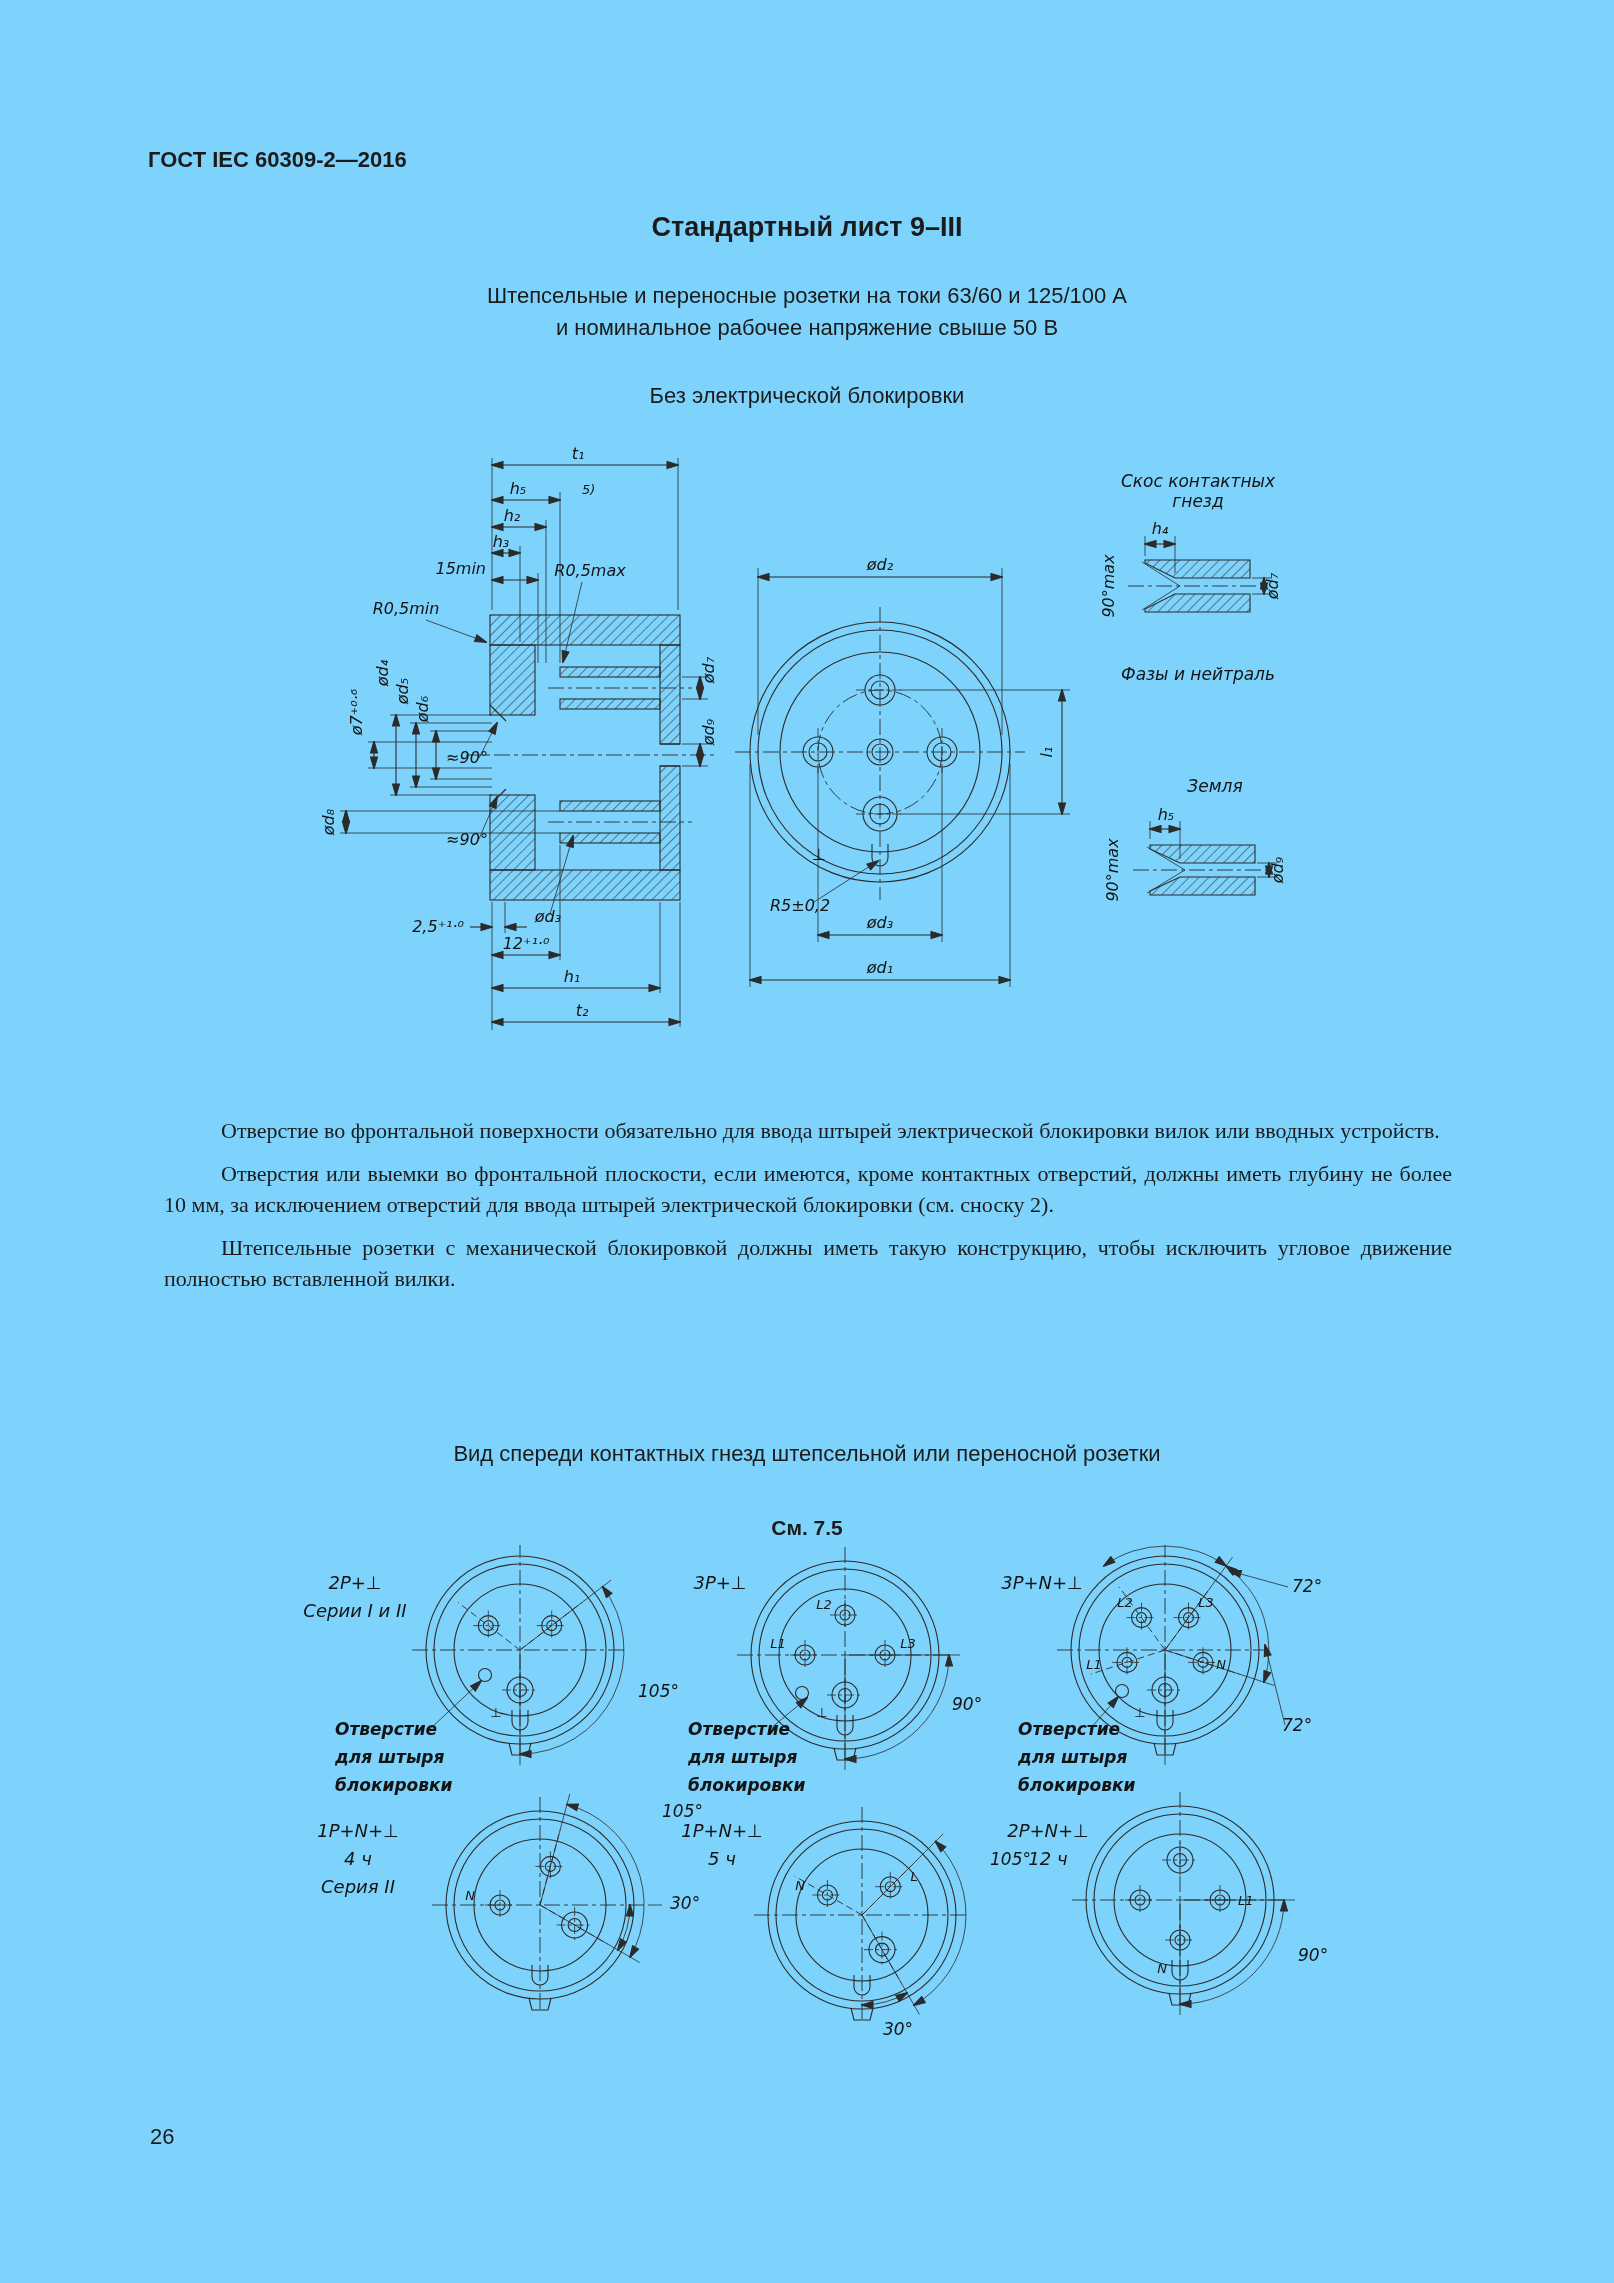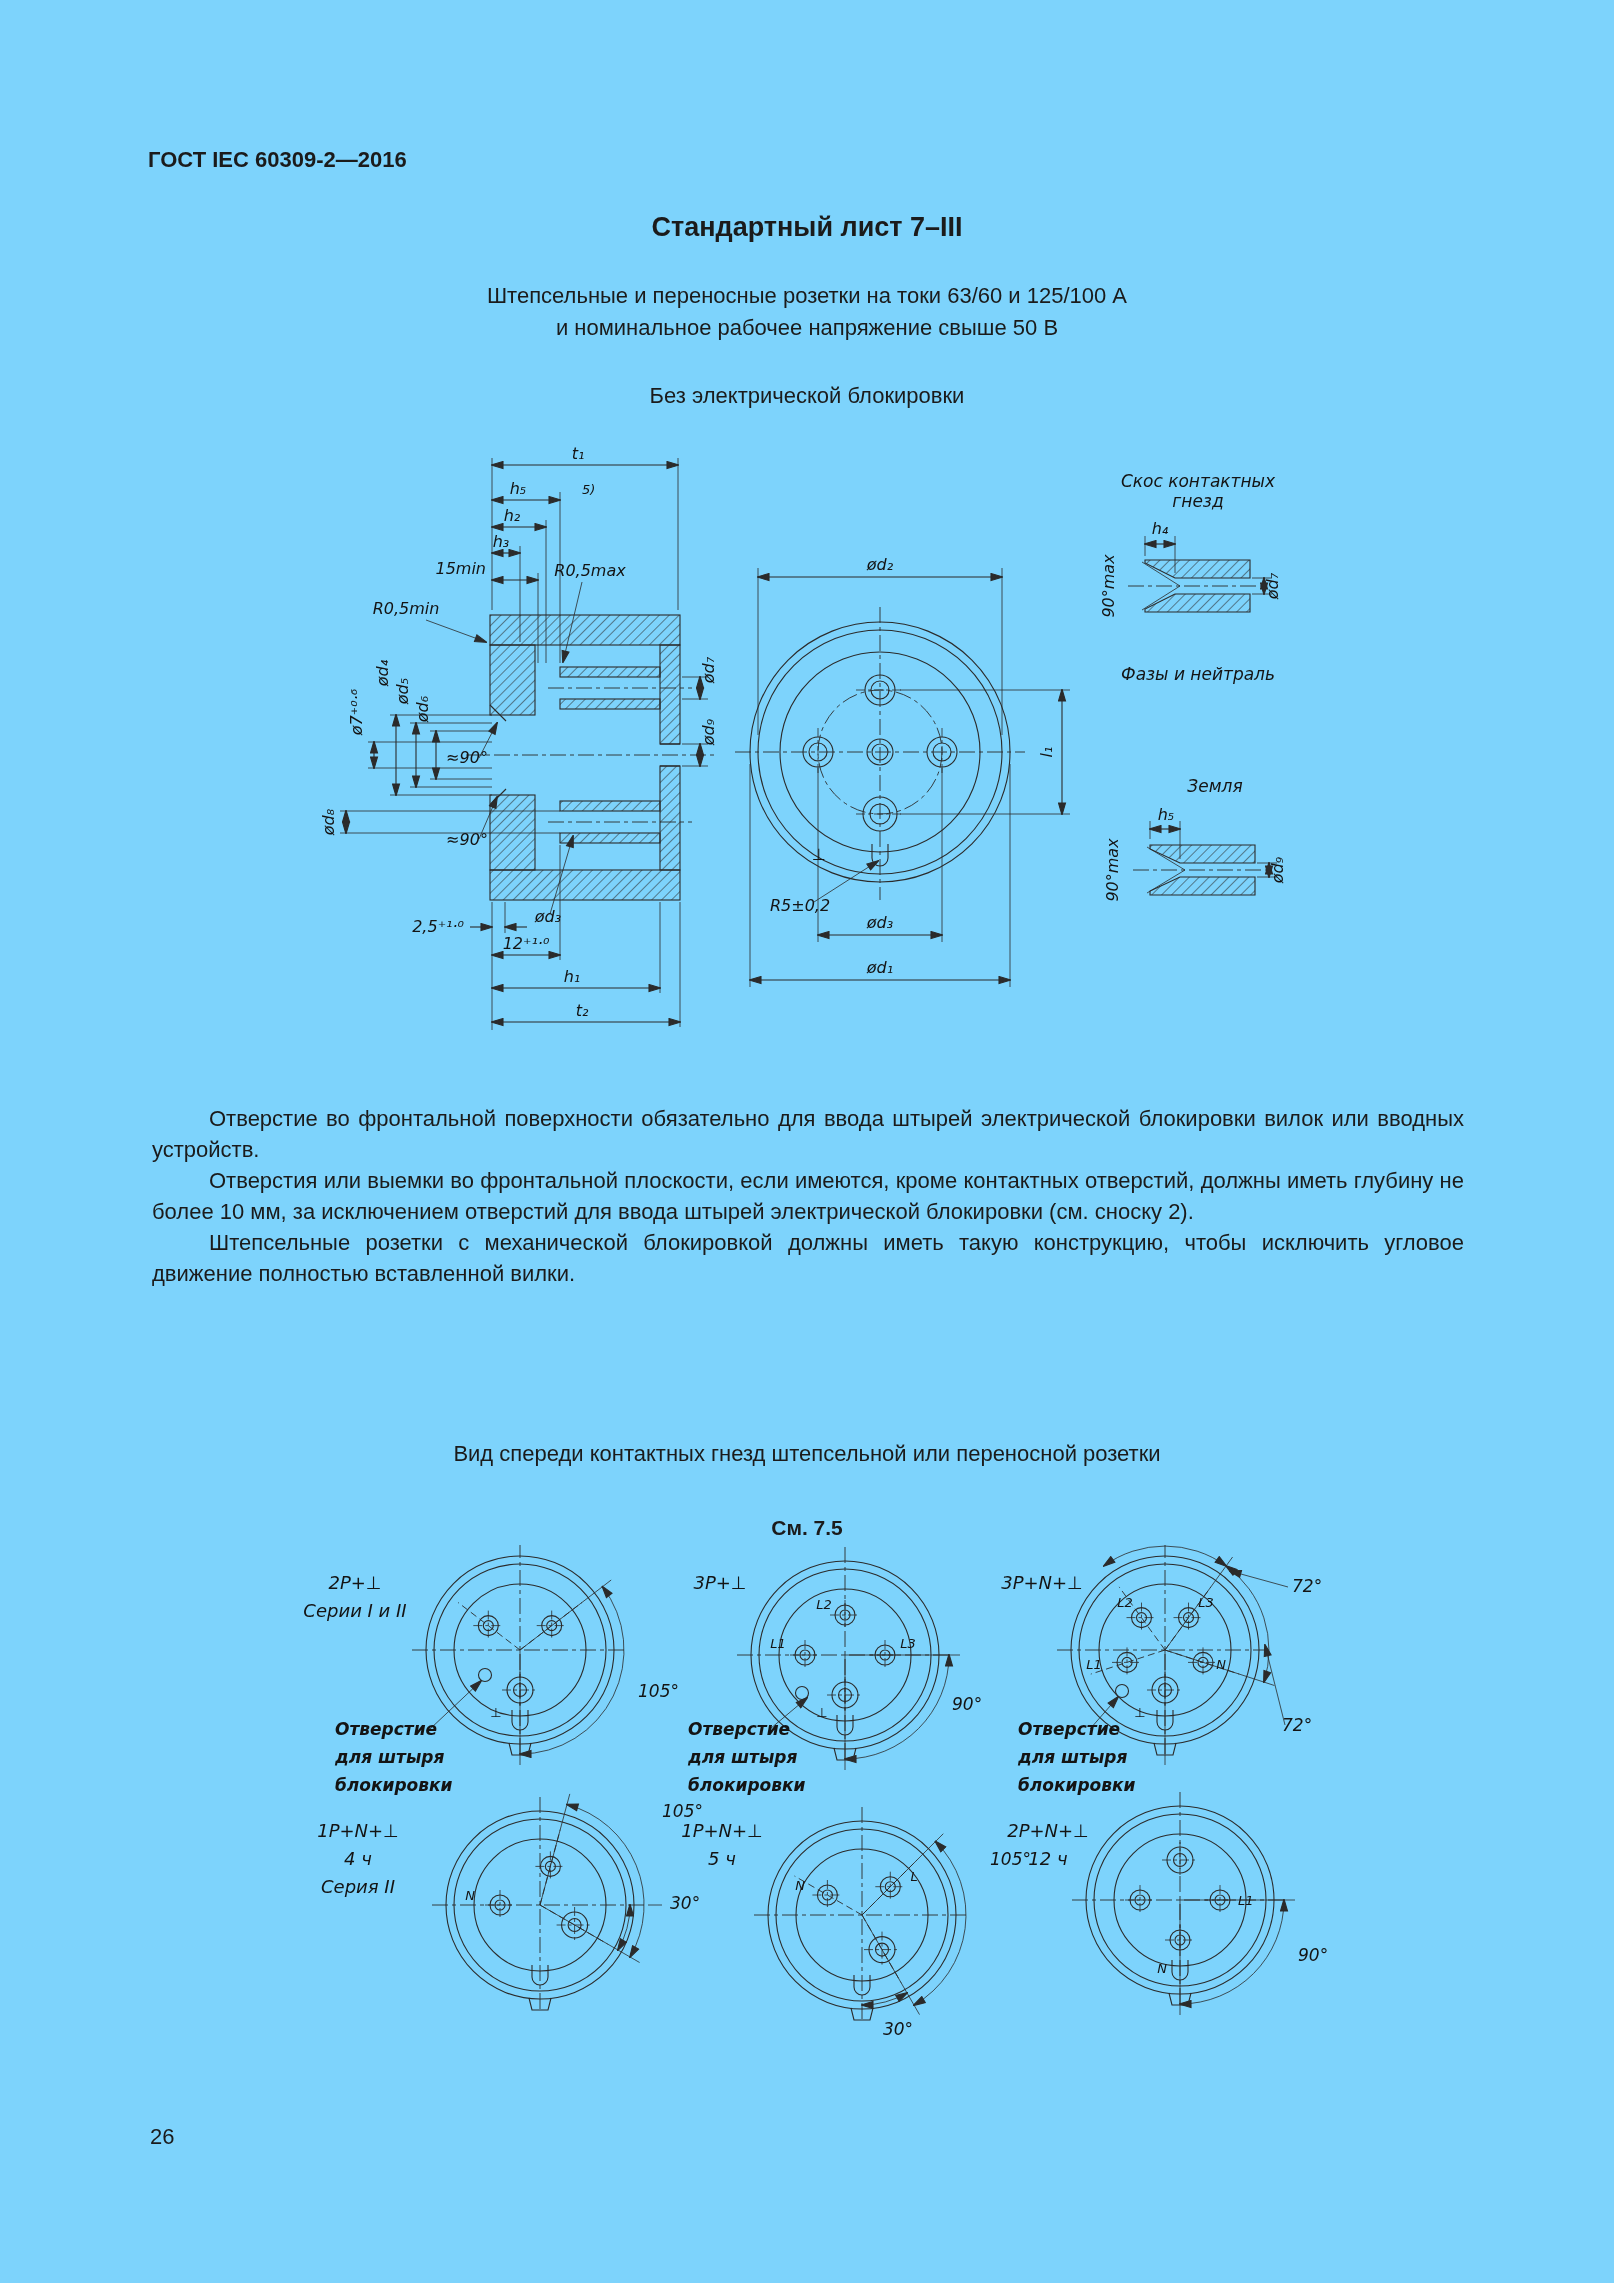--- a/index.html
+++ b/index.html
@@ -5,41 +5,41 @@
   html,body{margin:0;padding:0;background:#ffffff;}
   .page{position:relative;width:1614px;height:2283px;background:#7dd3fc;
         font-family:"Liberation Sans",sans-serif;color:#1b1b1b;overflow:hidden;}
   .abs{position:absolute;}
   .b{font-weight:bold;}
   .ctr{position:absolute;left:0;right:0;text-align:center;}
   .hdr{position:absolute;left:148px;top:147px;font-size:22px;}
   .ttl{top:212px;font-size:27px;}
   .sub{font-size:22px;}
   .paras{position:absolute;left:152px;top:1103px;width:1312px;font-size:22px;line-height:31px;text-align:justify;}
-  .paras p{margin:0;text-indent:57px;}
+  .paras p{margin:12px;text-indent:57px;font-family:Liberation Serif, serif;}
   .pgnum{position:absolute;left:150px;top:2124px;font-size:22px;}
   svg text{font:italic 16px "DejaVu Sans",sans-serif;fill:#141414;stroke:none;}
   svg .tt{font-size:17px;}
   svg .cfg{font-size:18px;}
   svg .ang{font-size:17px;}
   svg .nt{font-size:17px;font-weight:bold;}
   svg .sm{font-size:13px;}
   svg line,svg path,svg rect,svg circle,svg polygon{stroke:#2b2b2b;stroke-width:1.1;}
   svg .t8{stroke-width:0.8;}
   svg .cl{stroke-dasharray:16 4 4 4;stroke-width:0.9;}
   svg .cd{stroke-dasharray:9 3 3 3;stroke-width:0.8;}
   svg .dr{stroke-dasharray:7 4;stroke-width:0.9;}
 </style>
 </head>
 <body>
 
 <div class="page">
 
   <div class="hdr b">ГОСТ IEC 60309-2—2016</div>
-  <div class="ctr ttl b">Стандартный лист 7–III</div>
+  <div class="ctr ttl b">Стандартный лист 9–III</div>
   <div class="ctr sub" style="top:283px">Штепсельные и переносные розетки на токи 63/60 и 125/100 А</div>
   <div class="ctr sub" style="top:315px">и номинальное рабочее напряжение свыше 50 В</div>
   <div class="ctr sub" style="top:383px">Без электрической блокировки</div>
 
   <svg class="abs" style="left:230px;top:430px" width="1120" height="640" viewBox="0 0 1120 640">
     <defs>
       <pattern id="hp" width="7" height="7" patternTransform="rotate(45)" patternUnits="userSpaceOnUse">
         <line x1="0" y1="0" x2="0" y2="7" stroke="#4a4a4a" stroke-width="1"></line>
       </pattern>
       <marker id="ae" markerWidth="13" markerHeight="9" refX="12" refY="4.5" orient="auto" markerUnits="userSpaceOnUse">

